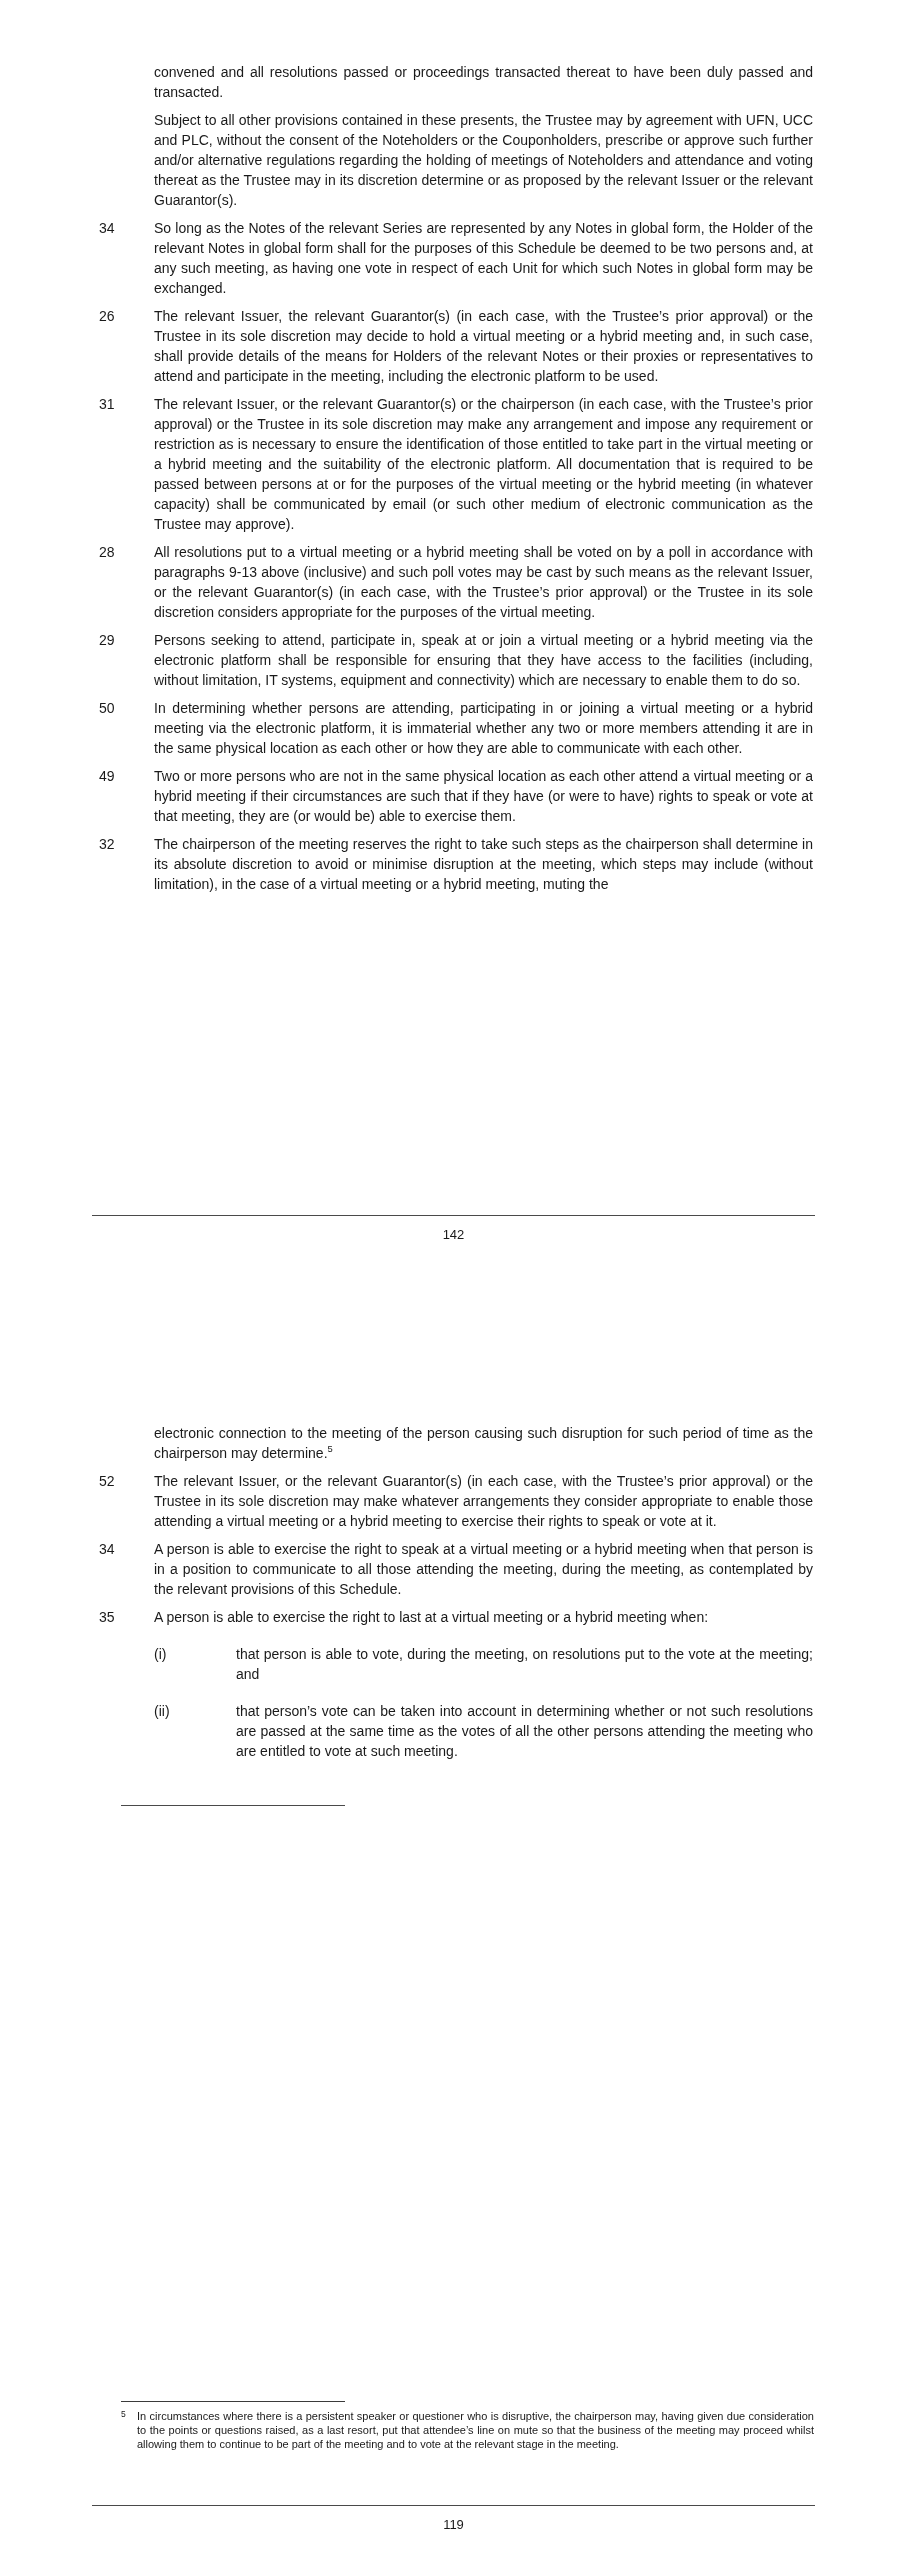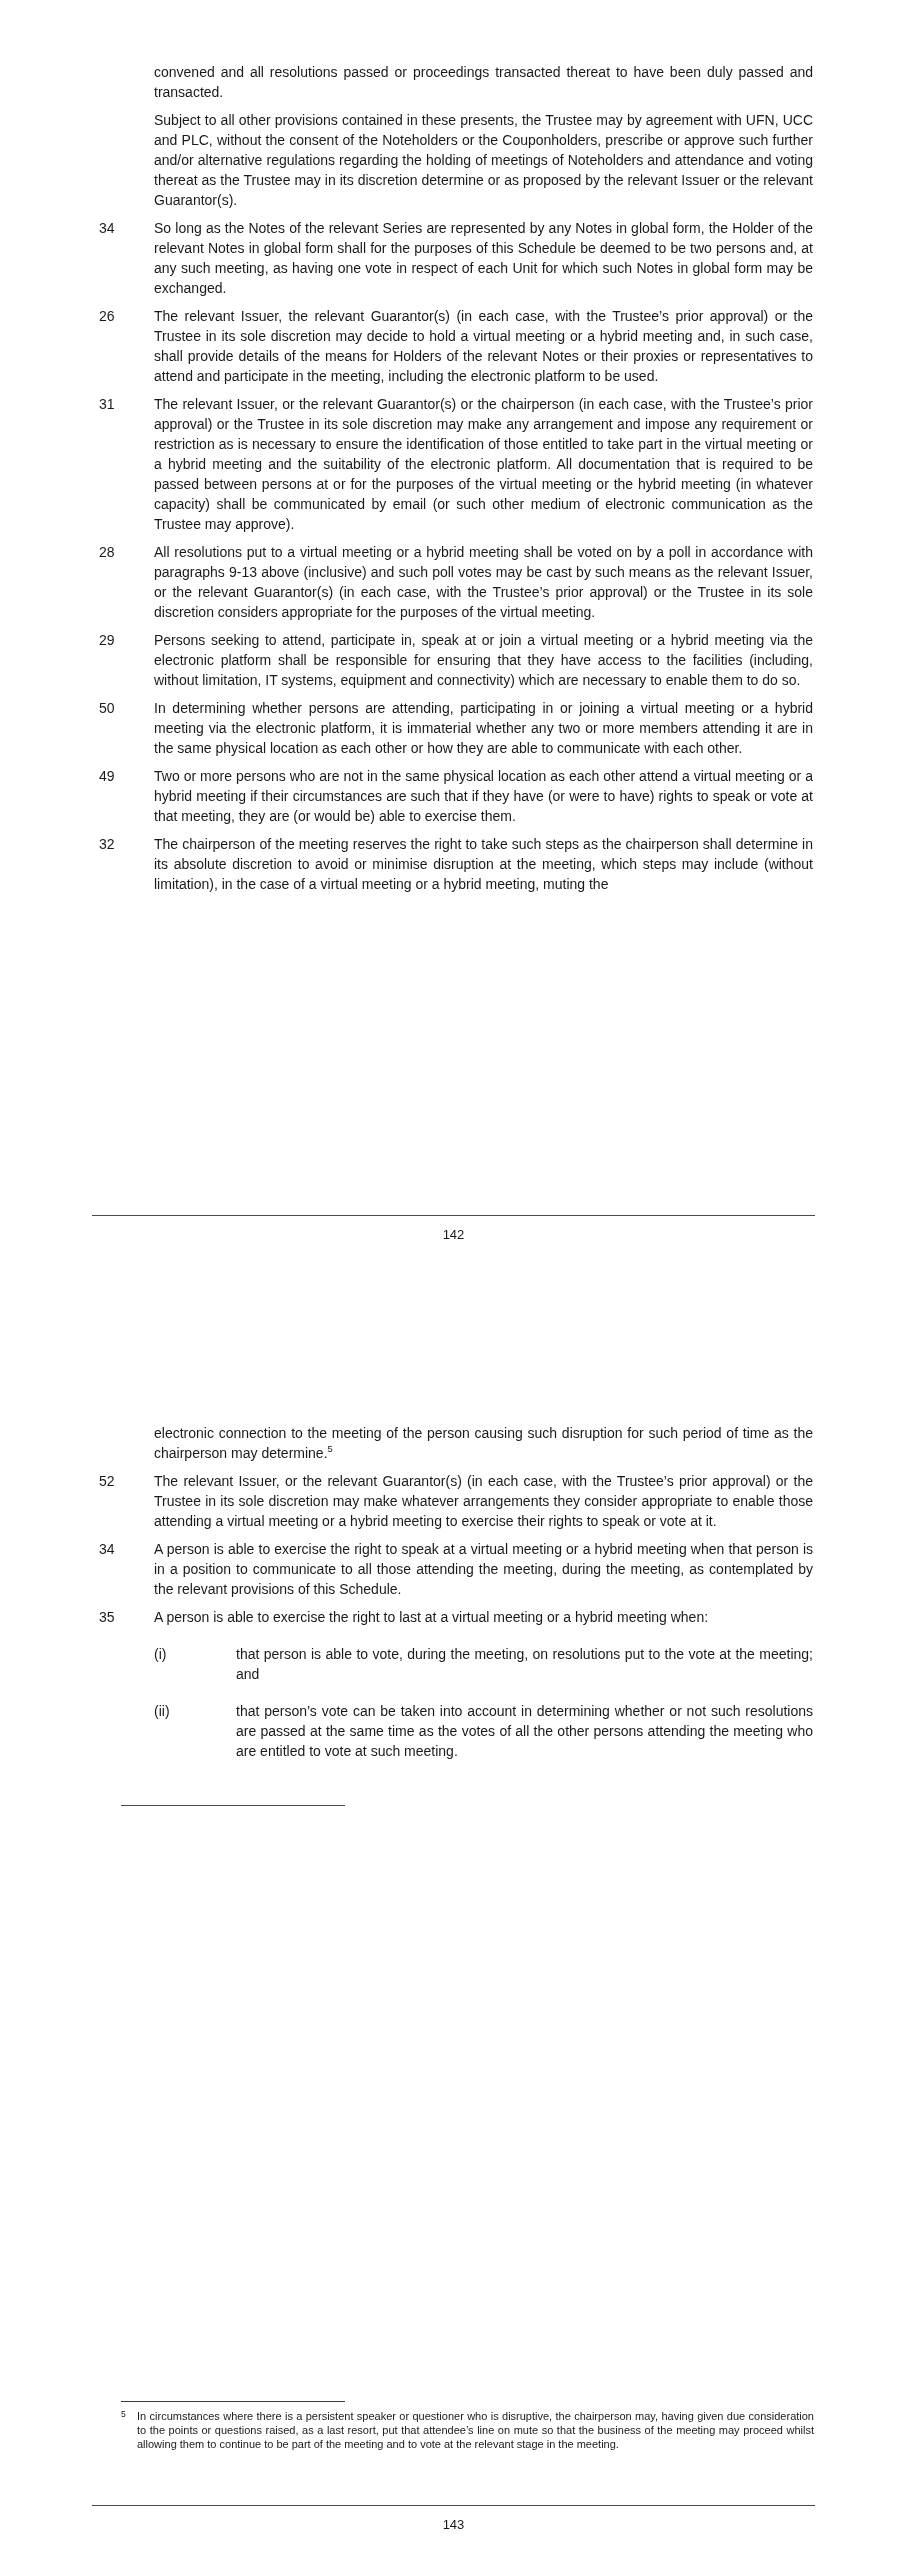--- a/index.html
+++ b/index.html
@@ -220,18 +220,18 @@
       </div>
     <div class="footnote-block">
       <div class="footnote-rule"></div>
       <div class="footnote-row">
         <div class="footnote-marker">5</div>
         <div class="footnote-text">In circumstances where there is a persistent speaker or questioner who is disruptive, the chairperson may, having given due consideration to the points or questions raised, as a last resort, put that attendee’s line on mute so that the business of the meeting may proceed whilst allowing them to continue to be part of the meeting and to vote at the relevant stage in the meeting.</div>
       </div>
     </div>
     <div class="page-footer">
       <div class="footer-rule"></div>
-      <div class="page-number">143</div>
+      <div class="page-number">119</div>
     </div>
   </section>
 
 </div>
 
 
 </body></html>

